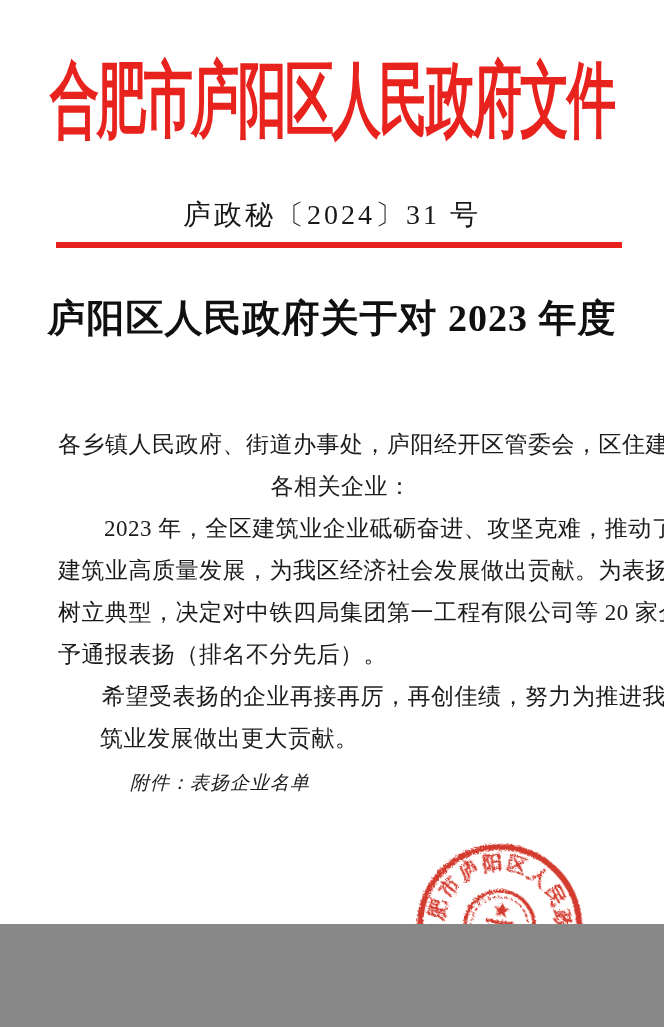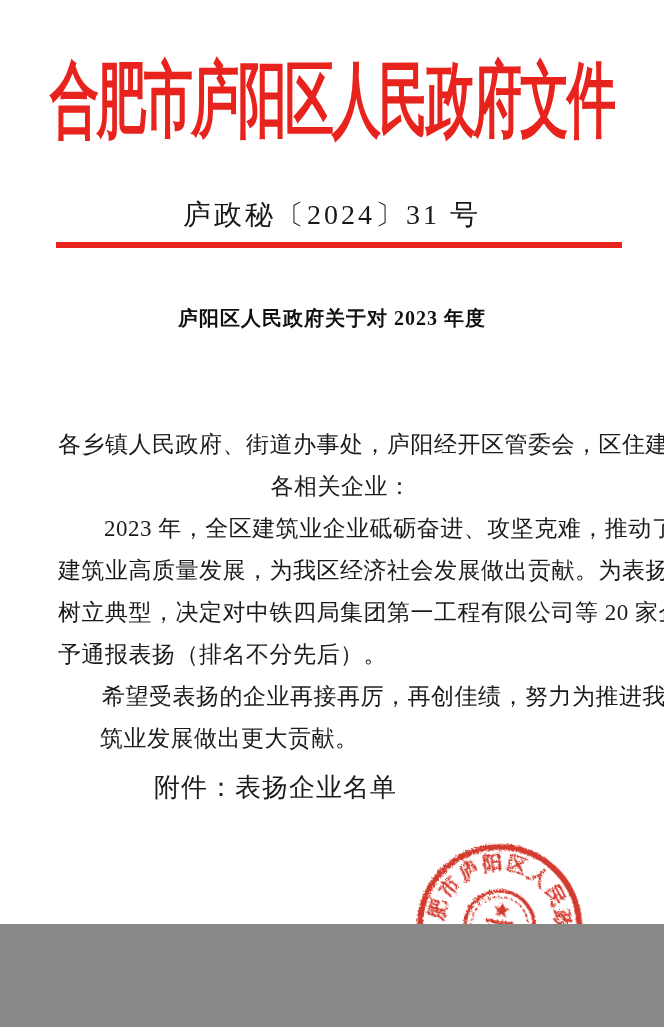--- a/index.html
+++ b/index.html
@@ -20,32 +20,32 @@
   .docnum{
     position:absolute;top:196px;left:0;right:0;
     text-align:center;font-size:28px;letter-spacing:3px;color:#181818;
   }
   .redline{
     position:absolute;top:242px;left:56px;width:566px;height:6px;
     background:var(--divider-red,#e8231d);
   }
   .title{
     position:absolute;top:296px;left:0;right:0;text-align:center;
-    font-size:20px;font-weight:bold;line-height:45px;
+    font-size:38px;font-weight:bold;line-height:45px;
     letter-spacing:1px;color:#101010;
   }
   .body-block{
     position:absolute;top:424px;left:58px;width:566px;
     font-size:23px;line-height:42px;letter-spacing:.5px;
     white-space:nowrap;
   }
   .bline{height:42px;}
   .attach{
-    position:absolute;top:770px;left:74px;
-    font-size:26px;letter-spacing:1px;padding-left:80px;
+    position:absolute;top:770px;left:50px;
+    font-size:19px;letter-spacing:1px;padding-left:80px;font-style:italic;
   }
   .date{
     position:absolute;top:961px;left:421px;z-index:1;
     font-size:23px;letter-spacing:2px;color:#1e1e1e;
   }
   .seal{
     position:absolute;top:840px;left:413px;z-index:2;
     mix-blend-mode:multiply;opacity:.92;
   }
 </style>

